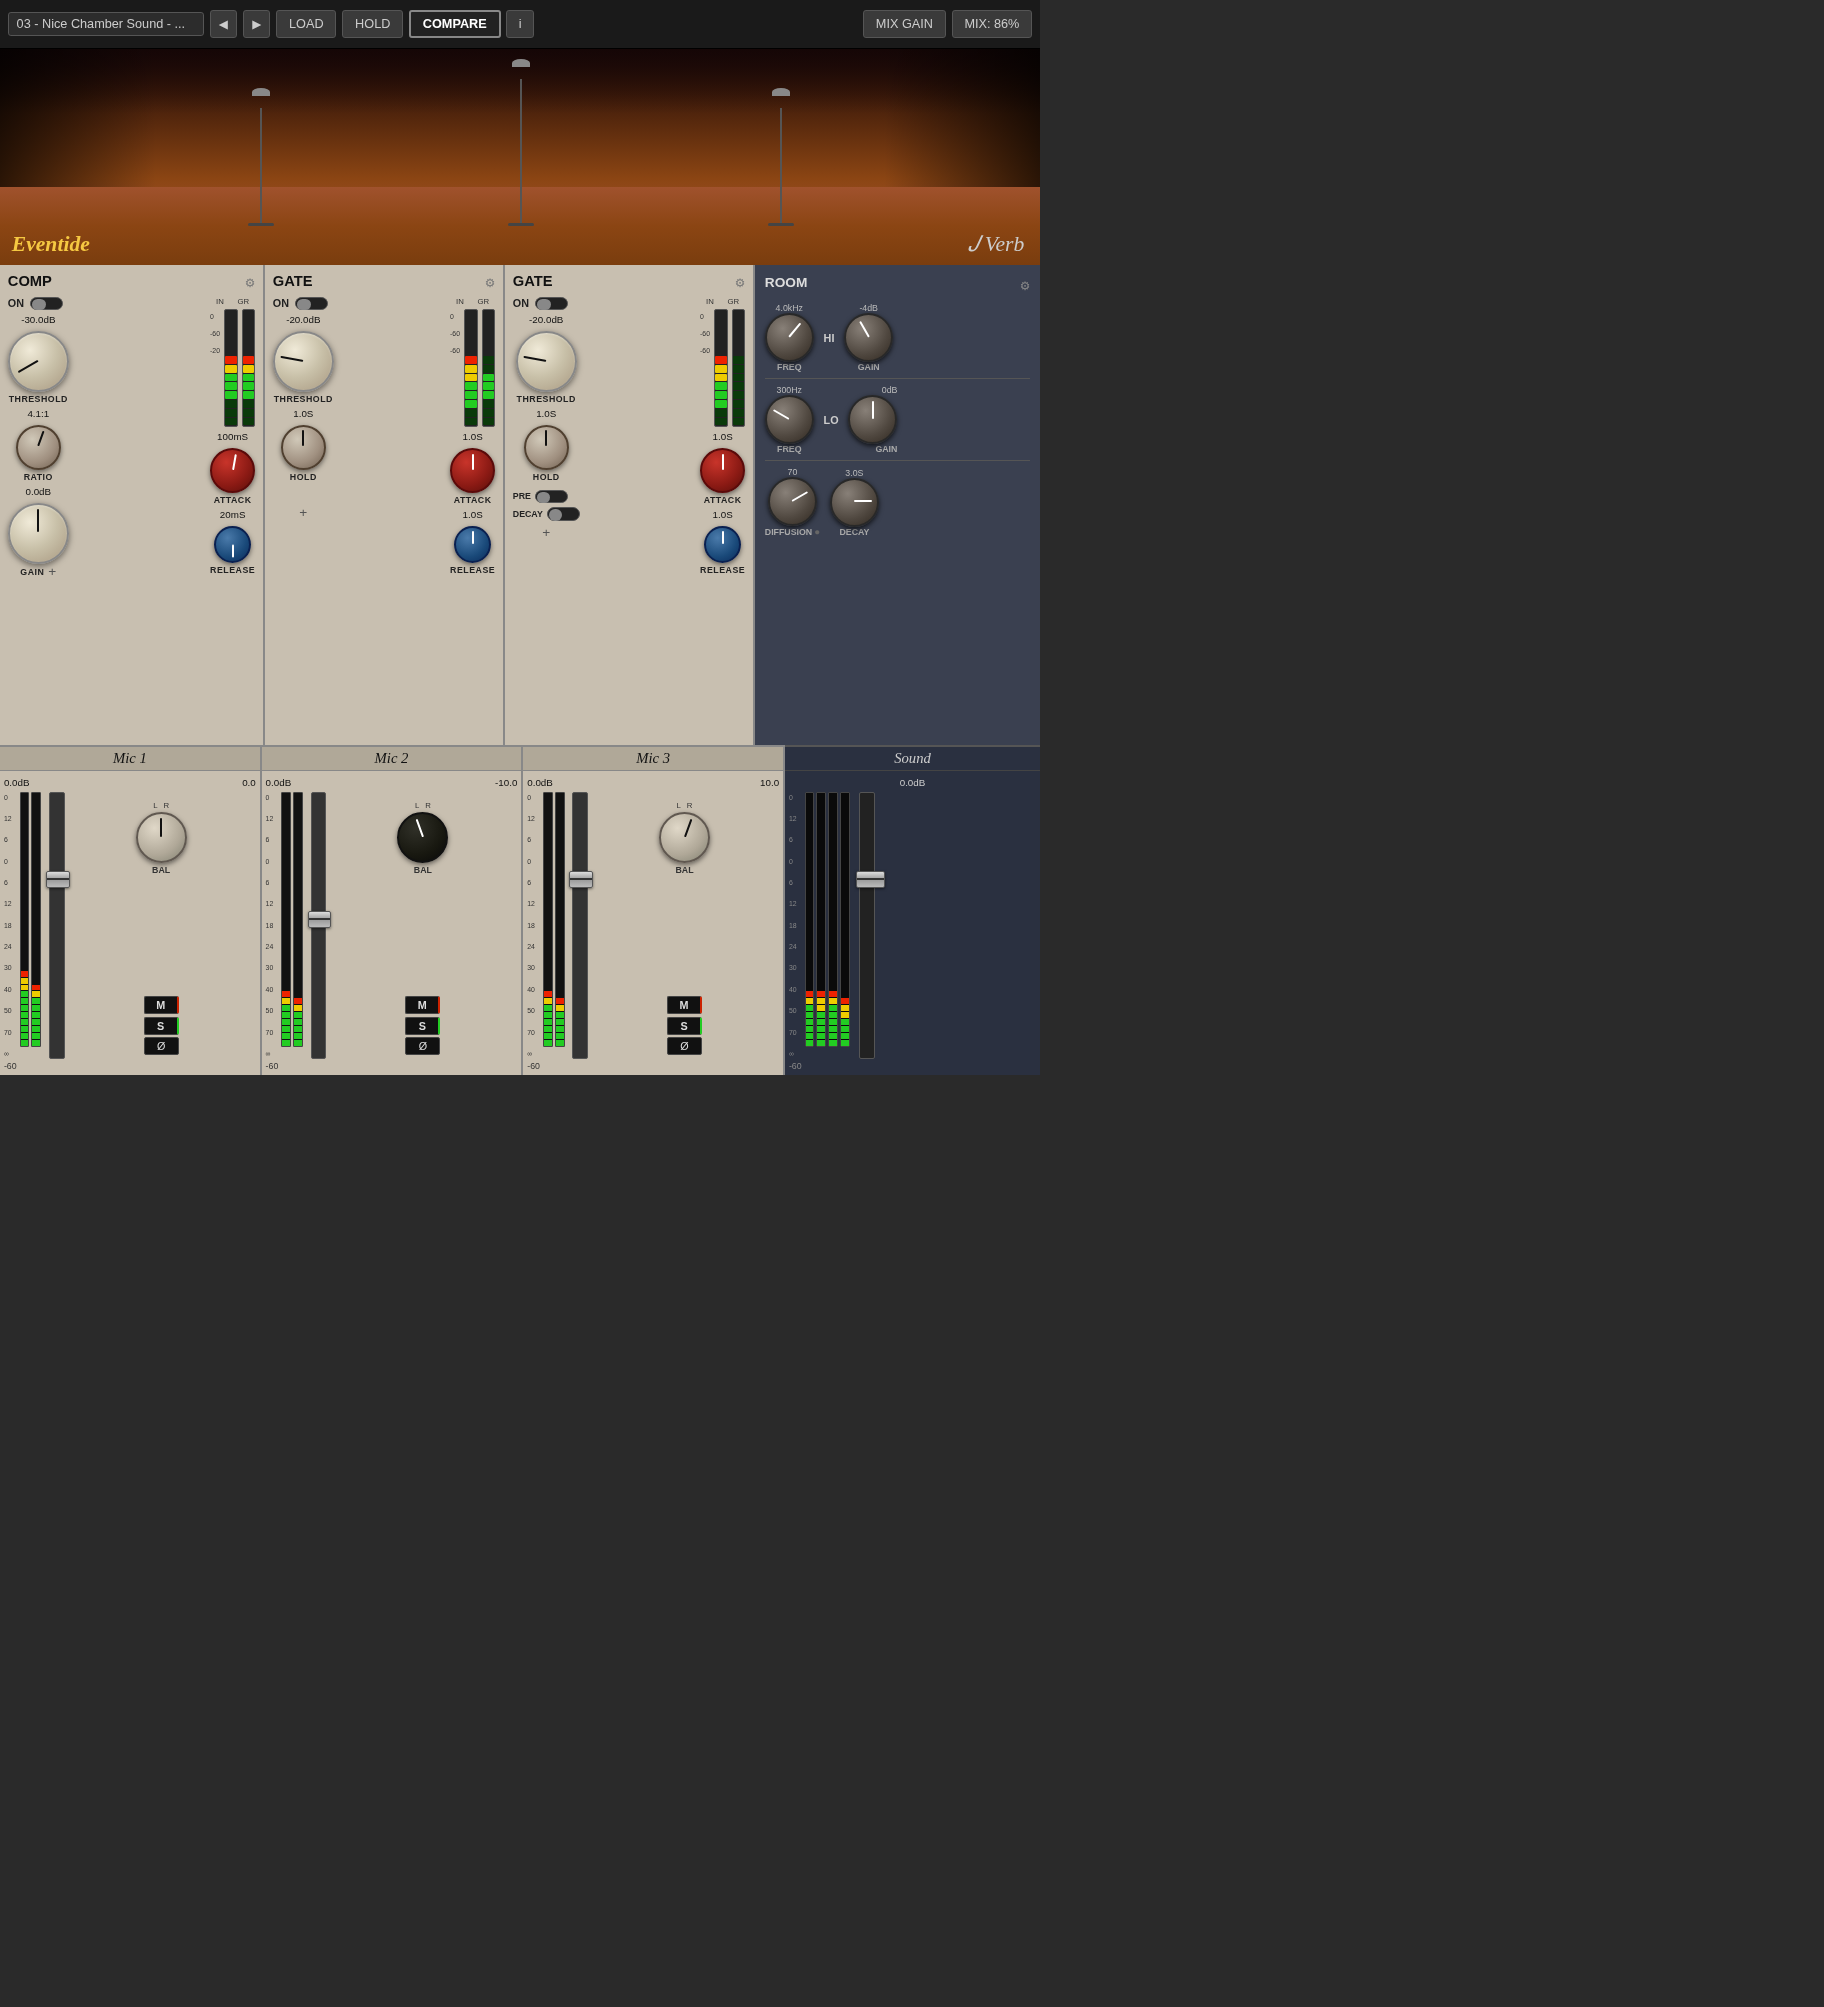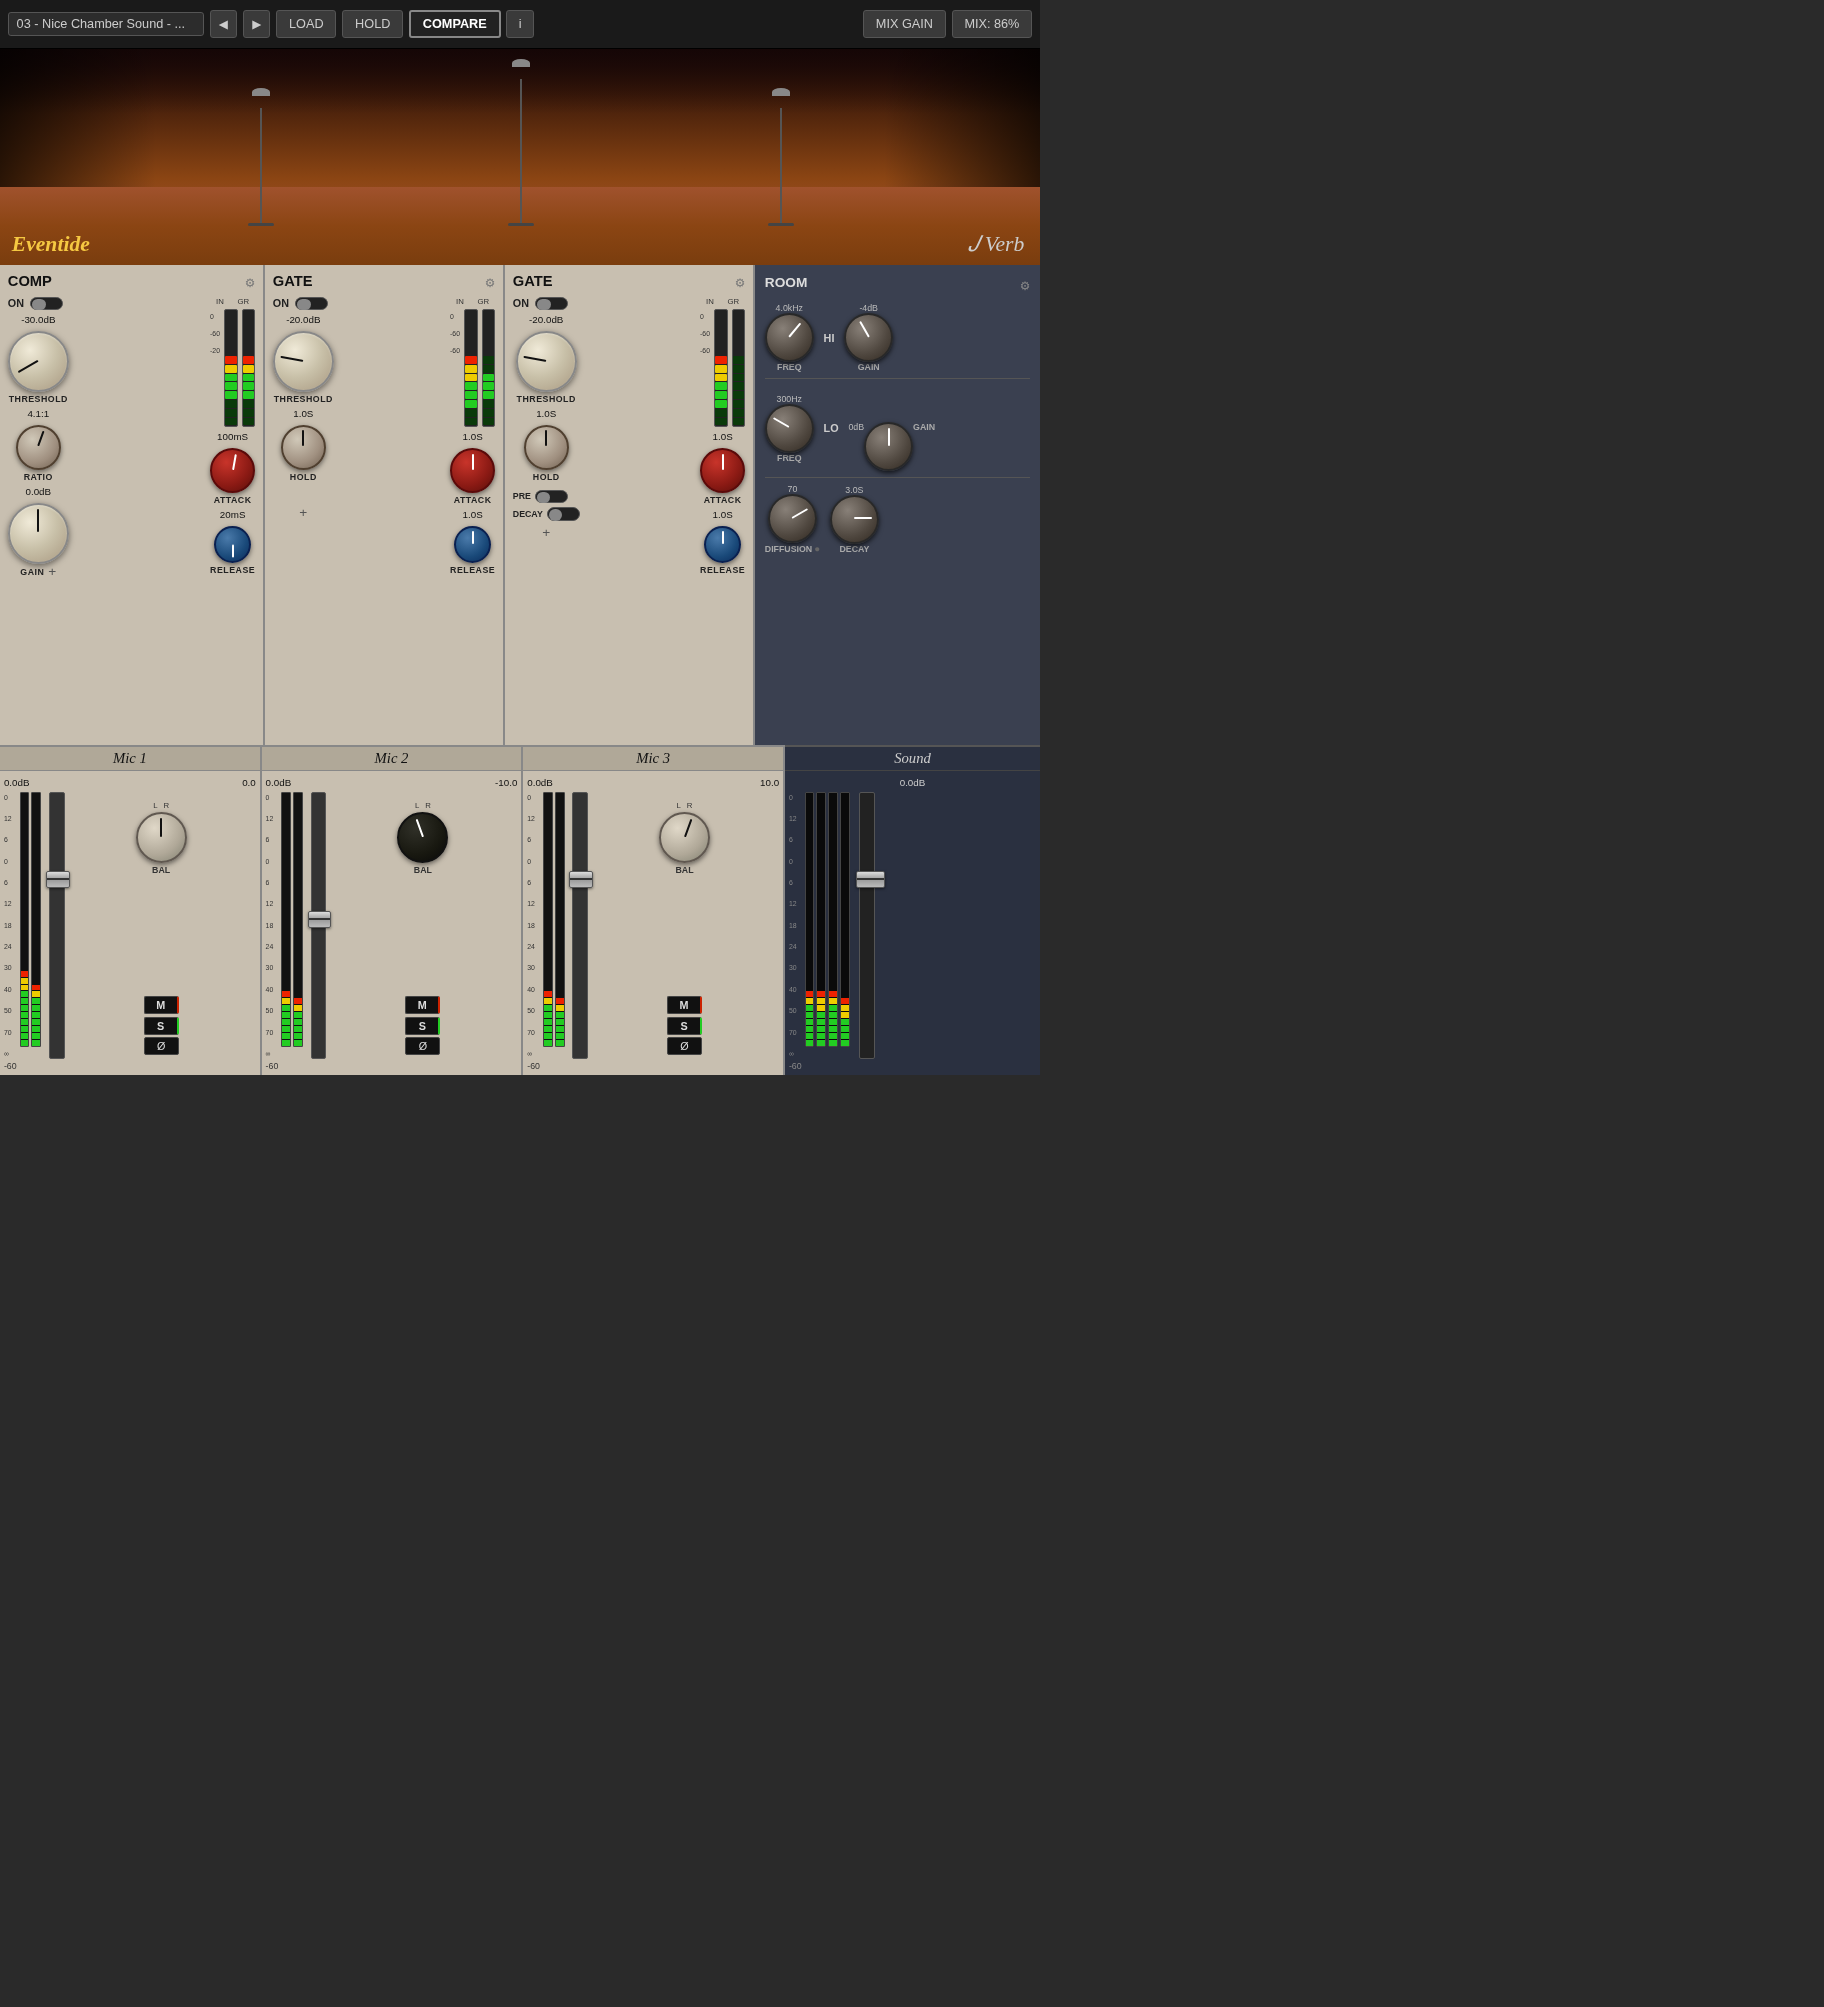--- a/index.html
+++ b/index.html
@@ -845,21 +845,21 @@
       <div style="display:flex; flex-direction:column; align-items:center;">
         <div class="room-val-label">300Hz</div>
         <div class="knob-room-dark">
           <div class="knob-indicator knob-indicator-white" style="transform: translateX(-50%) rotate(-60deg);"></div>
         </div>
         <div class="room-knob-label">FREQ</div>
       </div>
       <div style="display:flex; flex-direction:column; align-items:center;">
         <span class="room-eq-label">LO</span>
       </div>
-      <div style="display:flex; flex-direction:row; align-items:flex-start;margin-top:37px;">
+      <div style="display:flex; flex-direction:column; align-items:flex-end;">
         <div class="room-val-label">0dB</div>
         <div class="knob-room-dark">
           <div class="knob-indicator knob-indicator-white" style="transform: translateX(-50%) rotate(0deg);"></div>
         </div>
         <div class="room-knob-label">GAIN</div>
       </div>
     </div>
     <hr class="room-divider">
 
     <div style="display:flex; align-items:center; gap:9.8px; margin-top:3.9px;">

